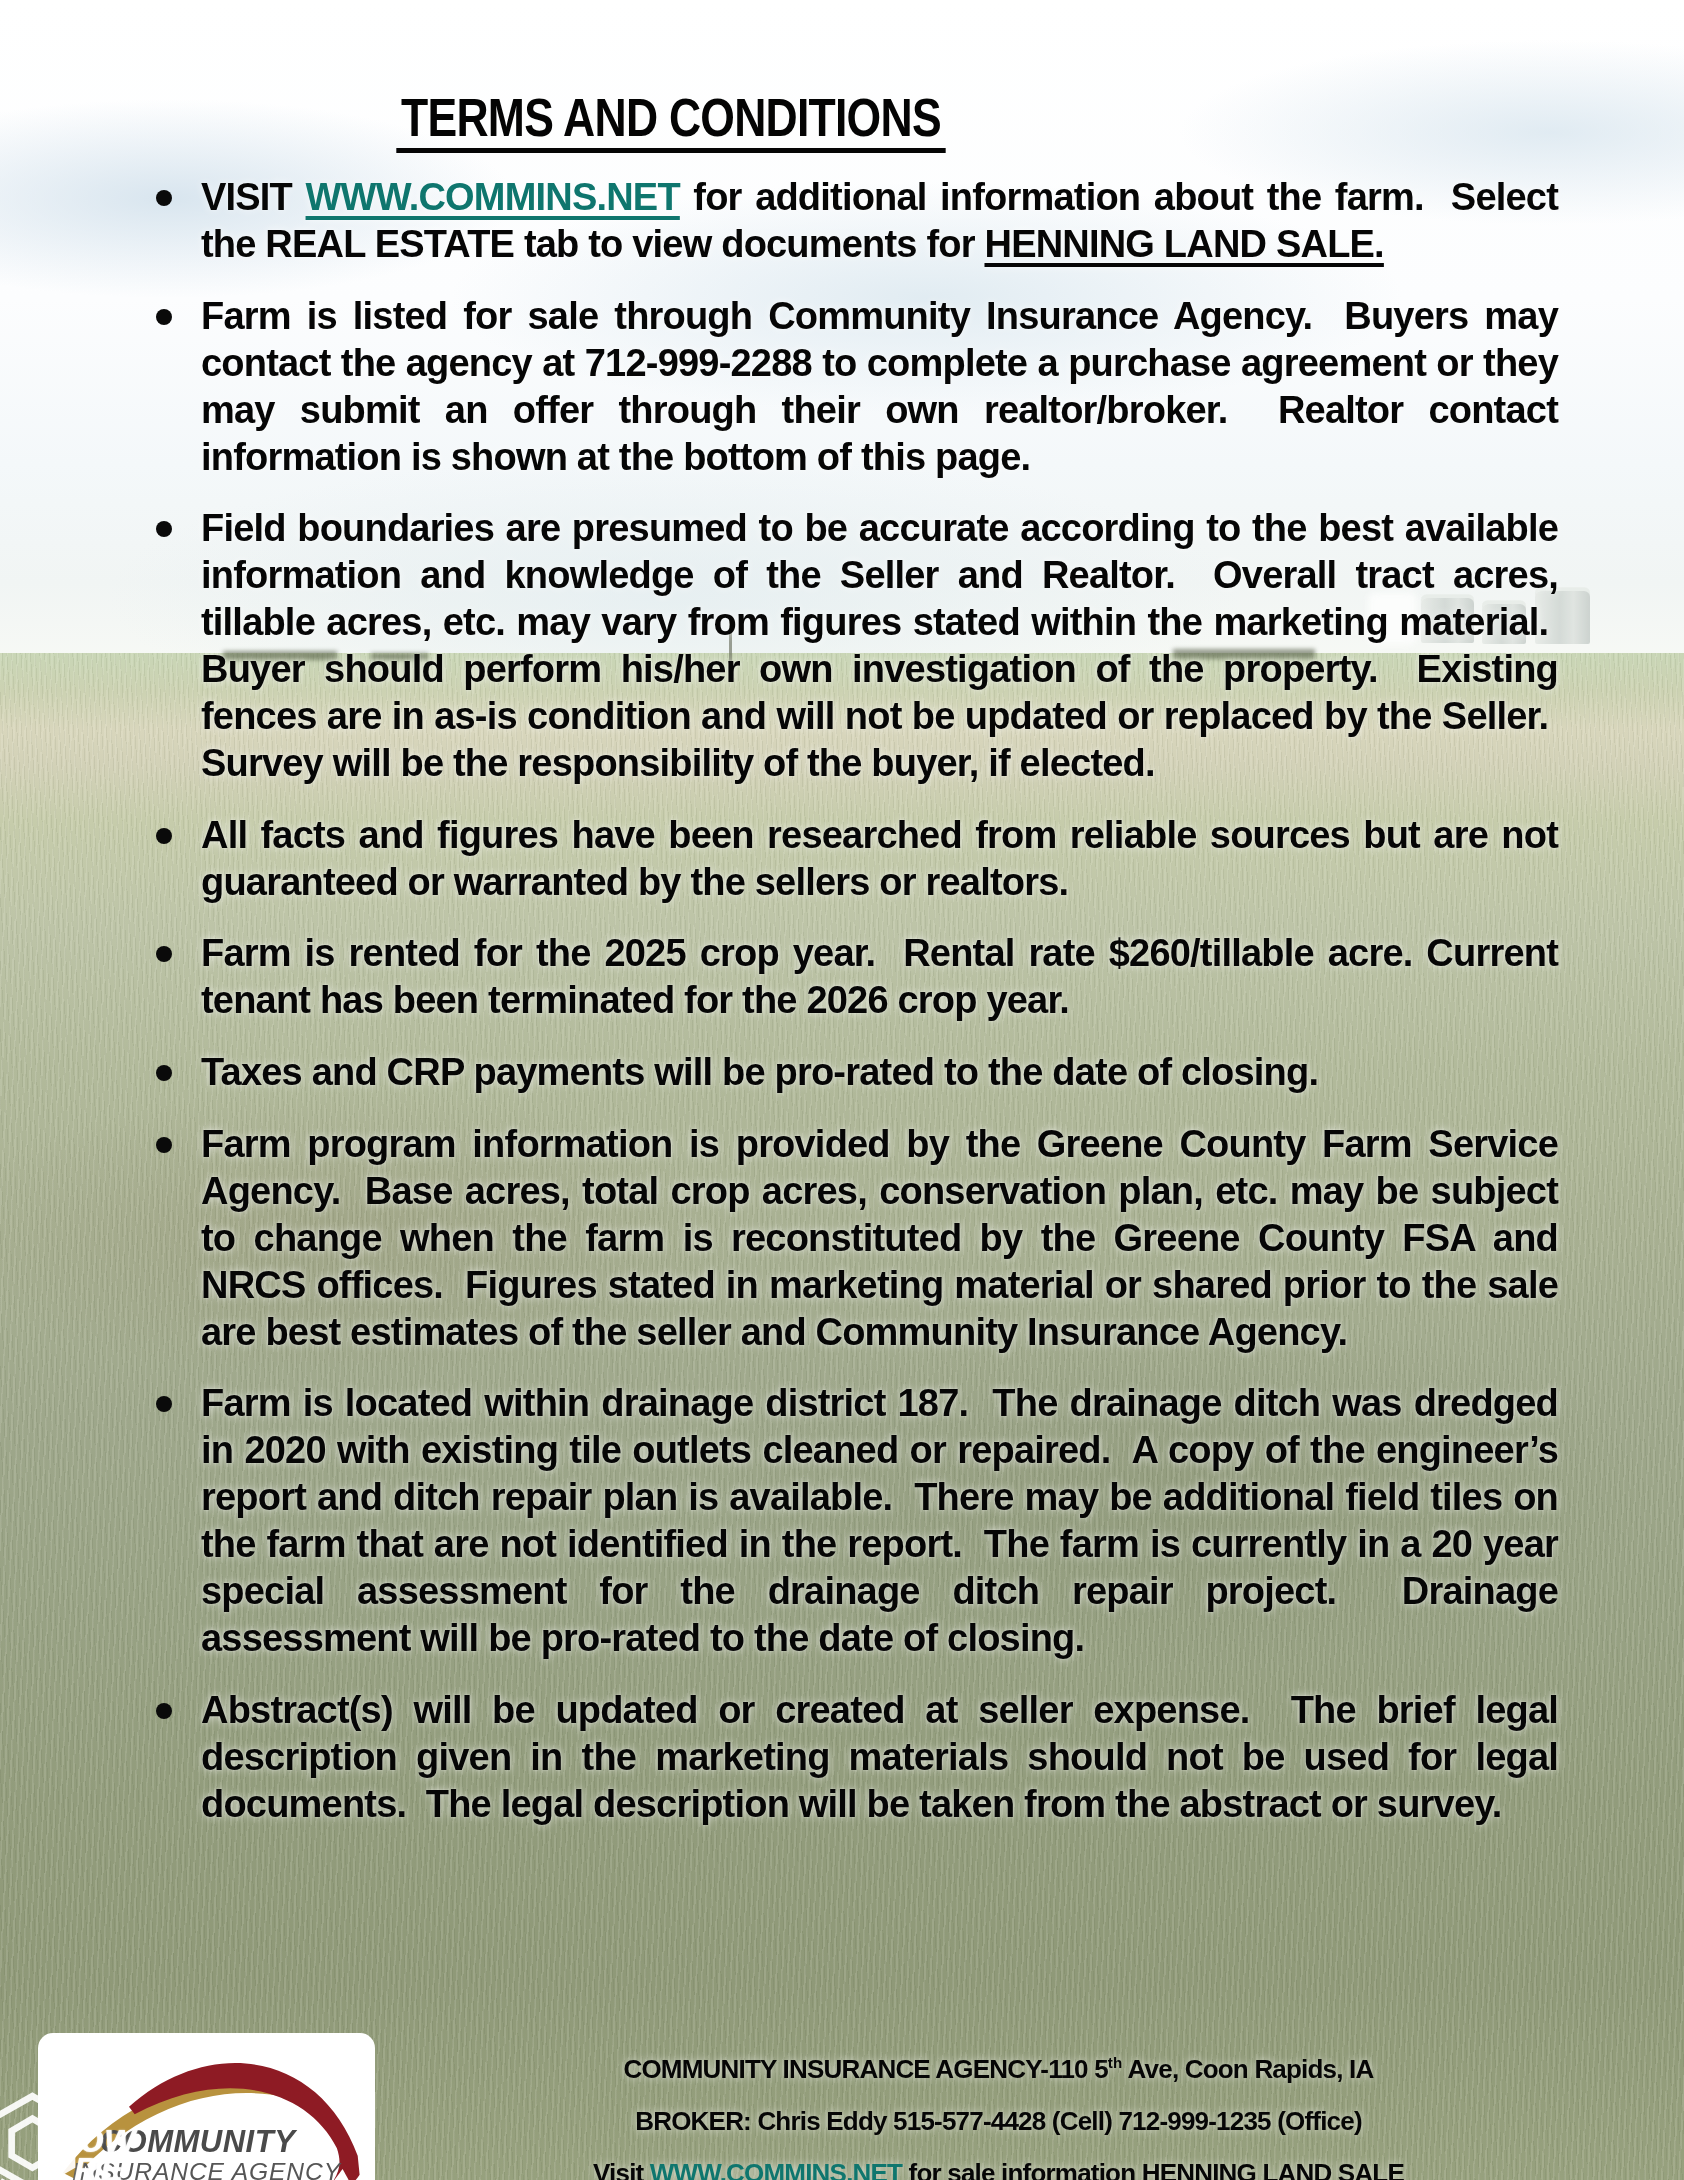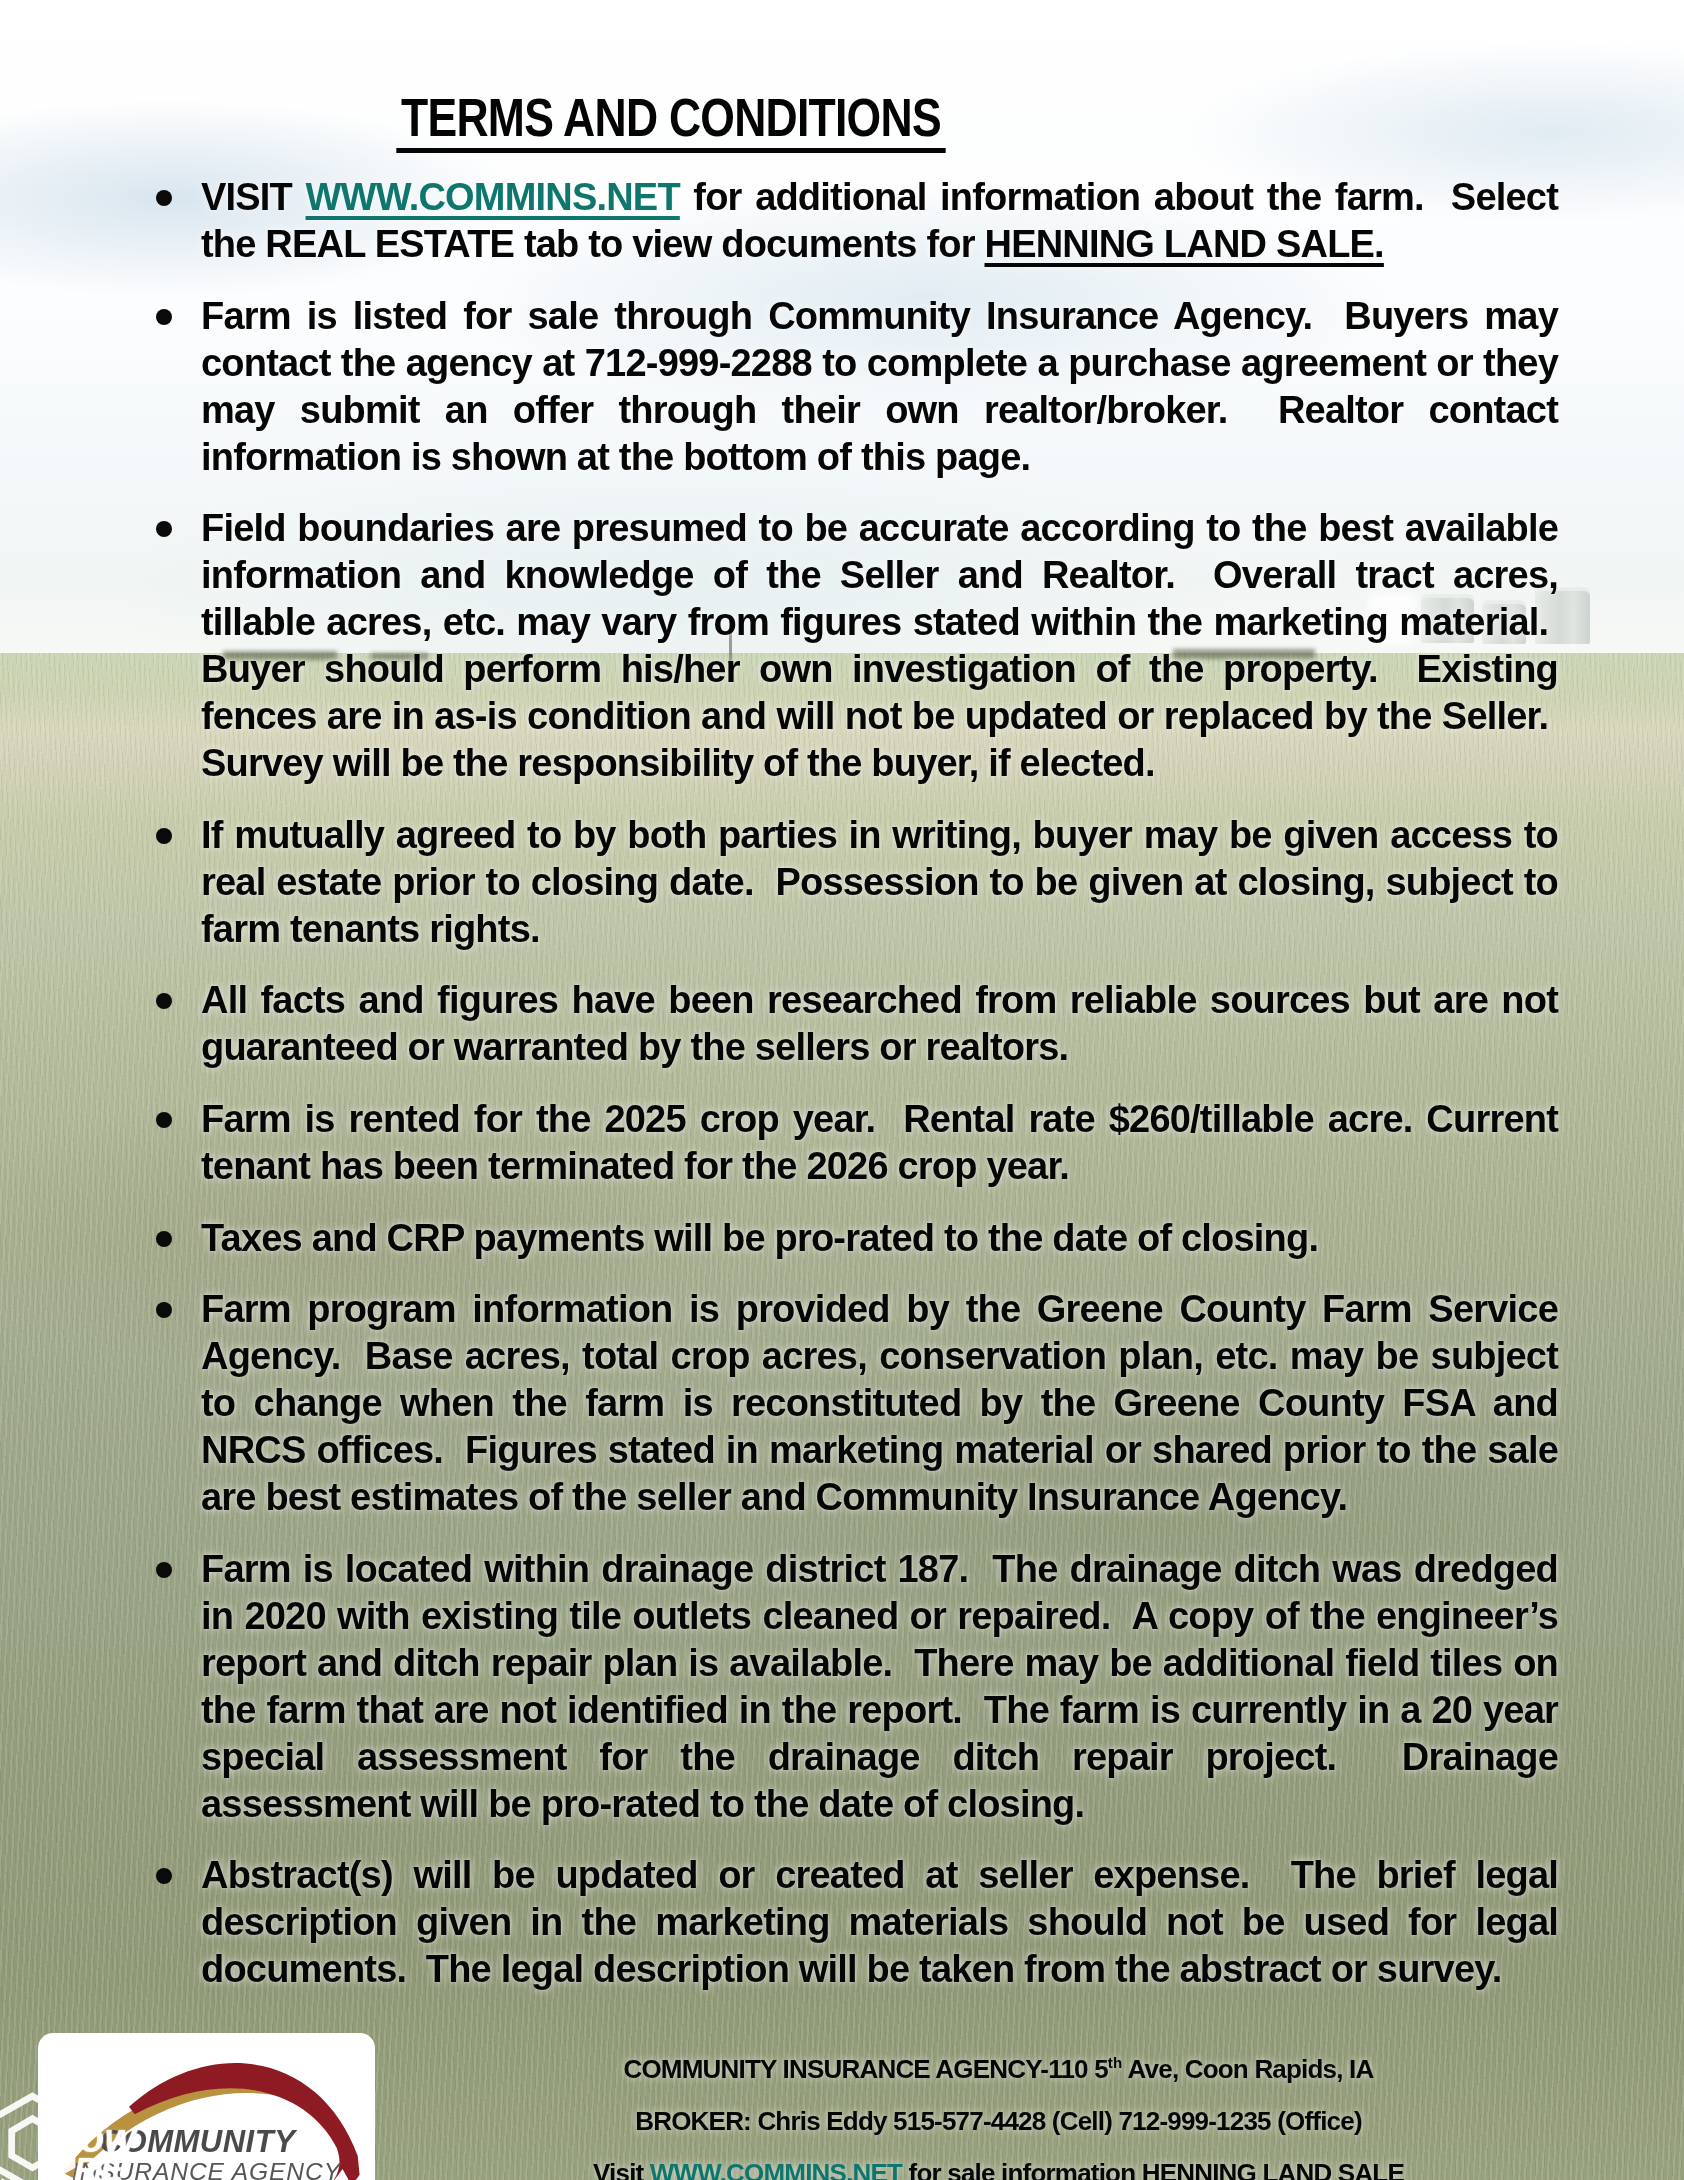--- a/index.html
+++ b/index.html
@@ -84,21 +84,20 @@
 </div>
 
 <div class="page-title-wrap">
   <div class="page-title">TERMS AND CONDITIONS</div>
 </div>
 
 <ul class="terms" id="terms-list">
     <li><span>VISIT </span><a class="seg-link">WWW.COMMINS.NET</a><span> for additional information about the farm.&nbsp; Select the REAL ESTATE tab to view documents for </span><span class="seg-u">HENNING LAND SALE.</span></li>
     <li><span>Farm is listed for sale through Community Insurance Agency.&nbsp; Buyers may contact the agency at 712-999-2288 to complete a purchase agreement or they may submit an offer through their own realtor/broker.&nbsp; Realtor contact information is shown at the bottom of this page.</span></li>
     <li><span>Field boundaries are presumed to be accurate according to the best available information and knowledge of the Seller and Realtor.&nbsp; Overall tract acres, tillable acres, etc. may vary from figures stated within the marketing material.&nbsp; Buyer should perform his/her own investigation of the property.&nbsp; Existing fences are in as-is condition and will not be updated or replaced by the Seller.&nbsp; Survey will be the responsibility of the buyer, if elected.</span></li>
-    <li><span>If mutually agreed to by both parties in writing, buyer may be given access to real estate prior to closing date.&nbsp; Possession to be given at closing, subject to farm tenants rights.</span></li>
     <li><span>All facts and figures have been researched from reliable sources but are not guaranteed or warranted by the sellers or realtors.</span></li>
     <li><span>Farm is rented for the 2025 crop year.&nbsp; Rental rate $260/tillable acre. Current tenant has been terminated for the 2026 crop year.</span></li>
     <li><span>Taxes and CRP payments will be pro-rated to the date of closing.</span></li>
     <li><span>Farm program information is provided by the Greene County Farm Service Agency.&nbsp; Base acres, total crop acres, conservation plan, etc. may be subject to change when the farm is reconstituted by the Greene County FSA and NRCS offices.&nbsp; Figures stated in marketing material or shared prior to the sale are best estimates of the seller and Community Insurance Agency.</span></li>
     <li><span>Farm is located within drainage district 187.&nbsp; The drainage ditch was dredged in 2020 with existing tile outlets cleaned or repaired.&nbsp; A copy of the engineer’s report and ditch repair plan is available.&nbsp; There may be additional field tiles on the farm that are not identified in the report.&nbsp; The farm is currently in a 20 year special assessment for the drainage ditch repair project.&nbsp; Drainage assessment will be pro-rated to the date of closing.</span></li>
     <li><span>Abstract(s) will be updated or created at seller expense.&nbsp; The brief legal description given in the marketing materials should not be used for legal documents.&nbsp; The legal description will be taken from the abstract or survey.</span></li>
   </ul>
 
 <div class="logo-box">
   <svg class="logo-svg" width="337" height="189" viewBox="0 0 356 200">

